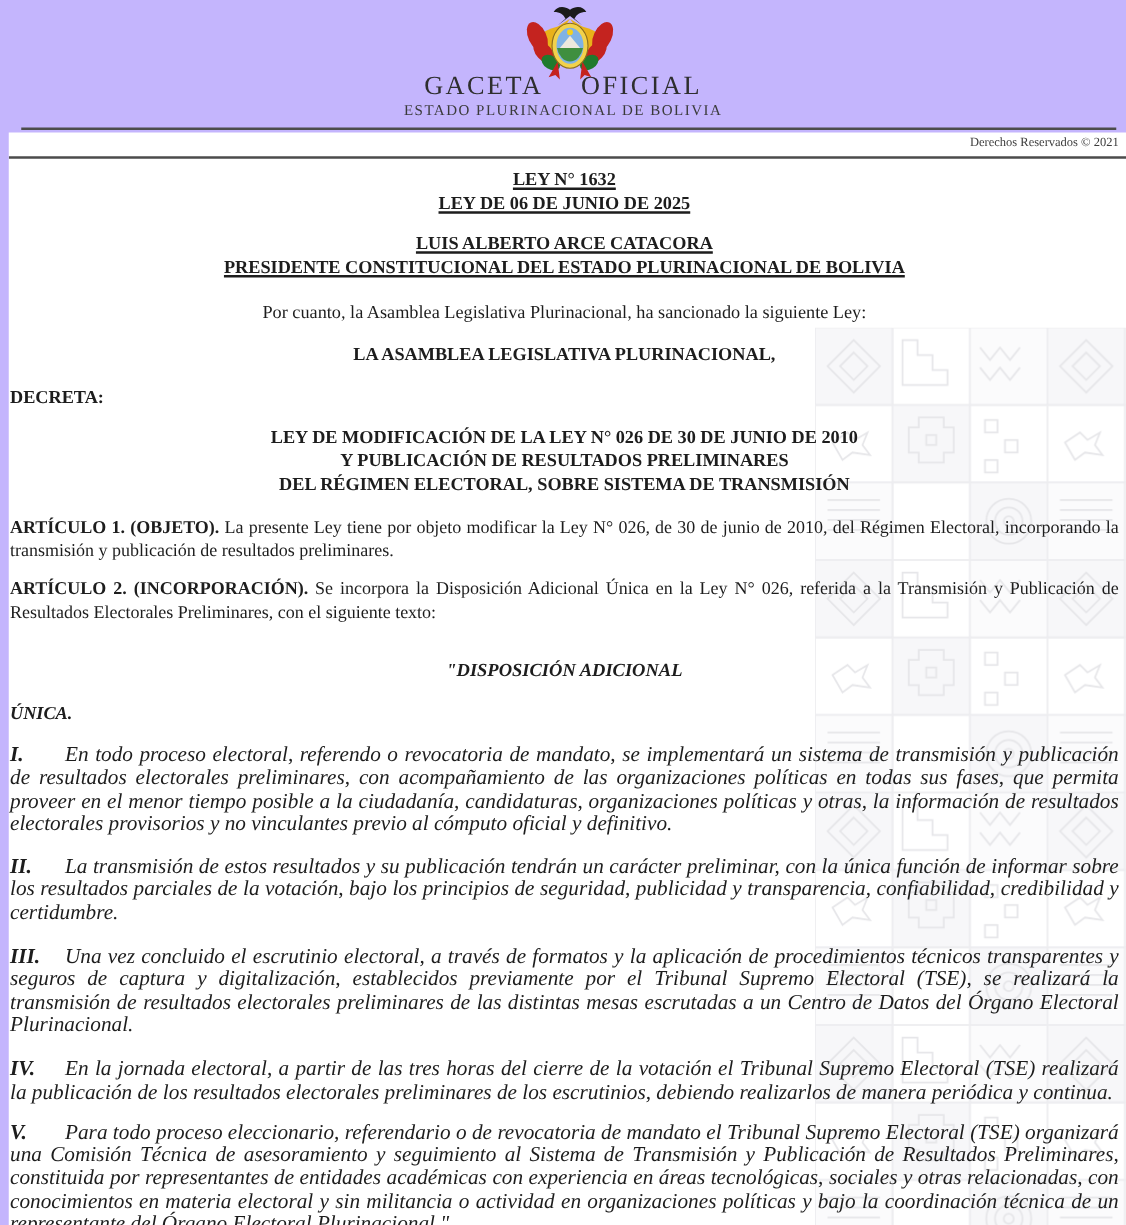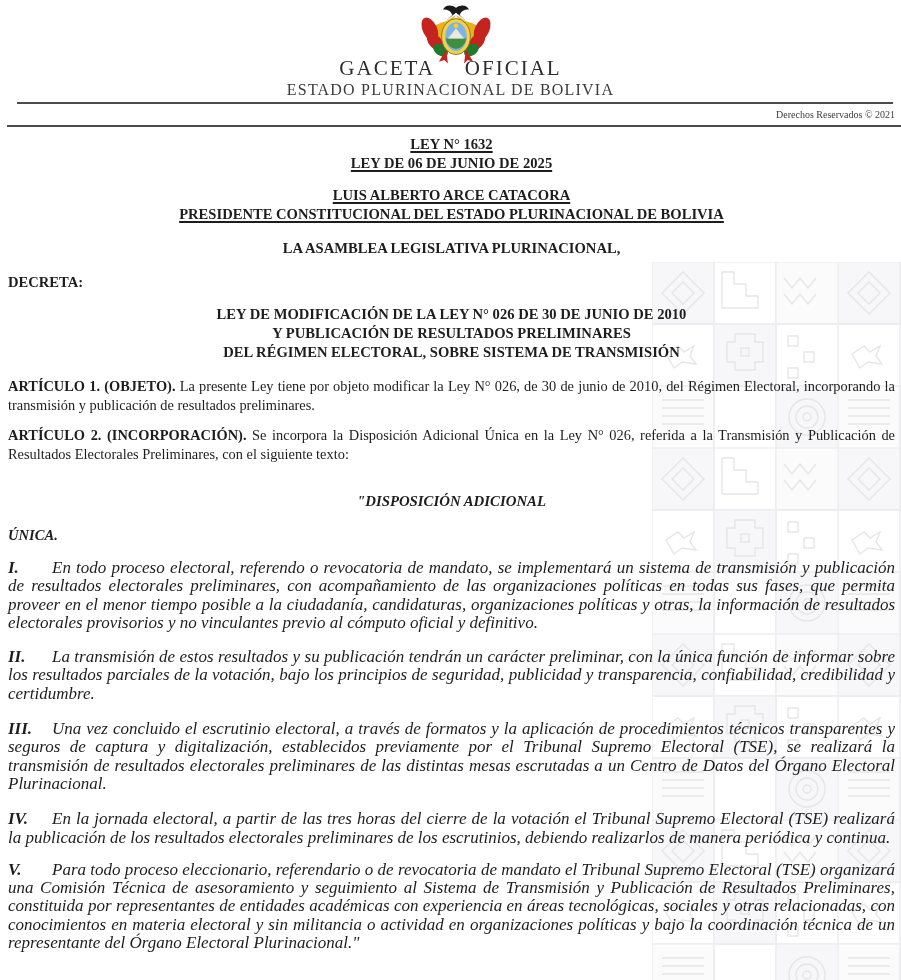--- a/index.html
+++ b/index.html
@@ -1,31 +1,31 @@
 <!DOCTYPE html>
 <html><head>
 <meta charset="utf-8">
 <style>
   html,body{margin:0;padding:0;background:#e9e9ea;}
   .screen{
     position:relative;width:901px;height:980px;overflow:hidden;
-    background:#ffffff;color:#1d1d1d;
+    background:#c4b5fd;color:#1d1d1d;
     font-family:"Liberation Serif","DejaVu Serif",serif;
   }
   
   .masthead{position:absolute;top:0;left:0;width:901px;height:103px;}
   .emblem{position:absolute;left:411px;top:2px;width:90px;height:62px;}
   .masthead-title{
     position:absolute;top:56px;left:0;width:100%;text-align:center;
     font-size:21px;letter-spacing:2px;color:#2e2e2e;white-space:nowrap;
   }
   .masthead-title .gap{display:inline-block;width:30px;}
   .masthead-sub{
     position:absolute;top:81px;left:0;width:100%;text-align:center;
-    font-size:16px;letter-spacing:1.2px;color:#3a3a3a;white-space:nowrap;
+    font-size:12px;letter-spacing:1.2px;color:#3a3a3a;white-space:nowrap;
   }
   .rule-top{position:absolute;top:102px;left:17px;width:876px;border-top:2px solid #4c4c4c;}
   
   .page{
     position:absolute;top:106px;left:7px;width:894px;height:874px;
     background:#ffffff;overflow:hidden;
   }
   .copyright-row{
     height:19px;border-bottom:2px solid #4c4c4c;
     text-align:right;padding-right:6px;
@@ -145,20 +145,21 @@
     <div class="copyright-row">Derechos Reservados © 2021</div>
 
     <div class="content">
 
       <p class="center bold underlined h-law">LEY N° 1632</p>
       <p class="center bold underlined">LEY DE 06 DE JUNIO DE 2025</p>
 
       <p class="center bold underlined h-president">LUIS ALBERTO ARCE CATACORA</p>
       <p class="center bold underlined">PRESIDENTE CONSTITUCIONAL DEL ESTADO PLURINACIONAL DE BOLIVIA</p>
 
+      <p class="center preamble">Por cuanto, la Asamblea Legislativa Plurinacional, ha sancionado la siguiente Ley:</p>
 
       <p class="center bold assembly">LA ASAMBLEA LEGISLATIVA PLURINACIONAL,</p>
 
       <p class="decree">DECRETA:</p>
 
       <div class="law-title">
         <p class="center bold">LEY DE MODIFICACIÓN DE LA LEY N° 026 DE 30 DE JUNIO DE 2010</p>
         <p class="center bold">Y PUBLICACIÓN DE RESULTADOS PRELIMINARES</p>
         <p class="center bold">DEL RÉGIMEN ELECTORAL, SOBRE SISTEMA DE TRANSMISIÓN</p>
       </div>

